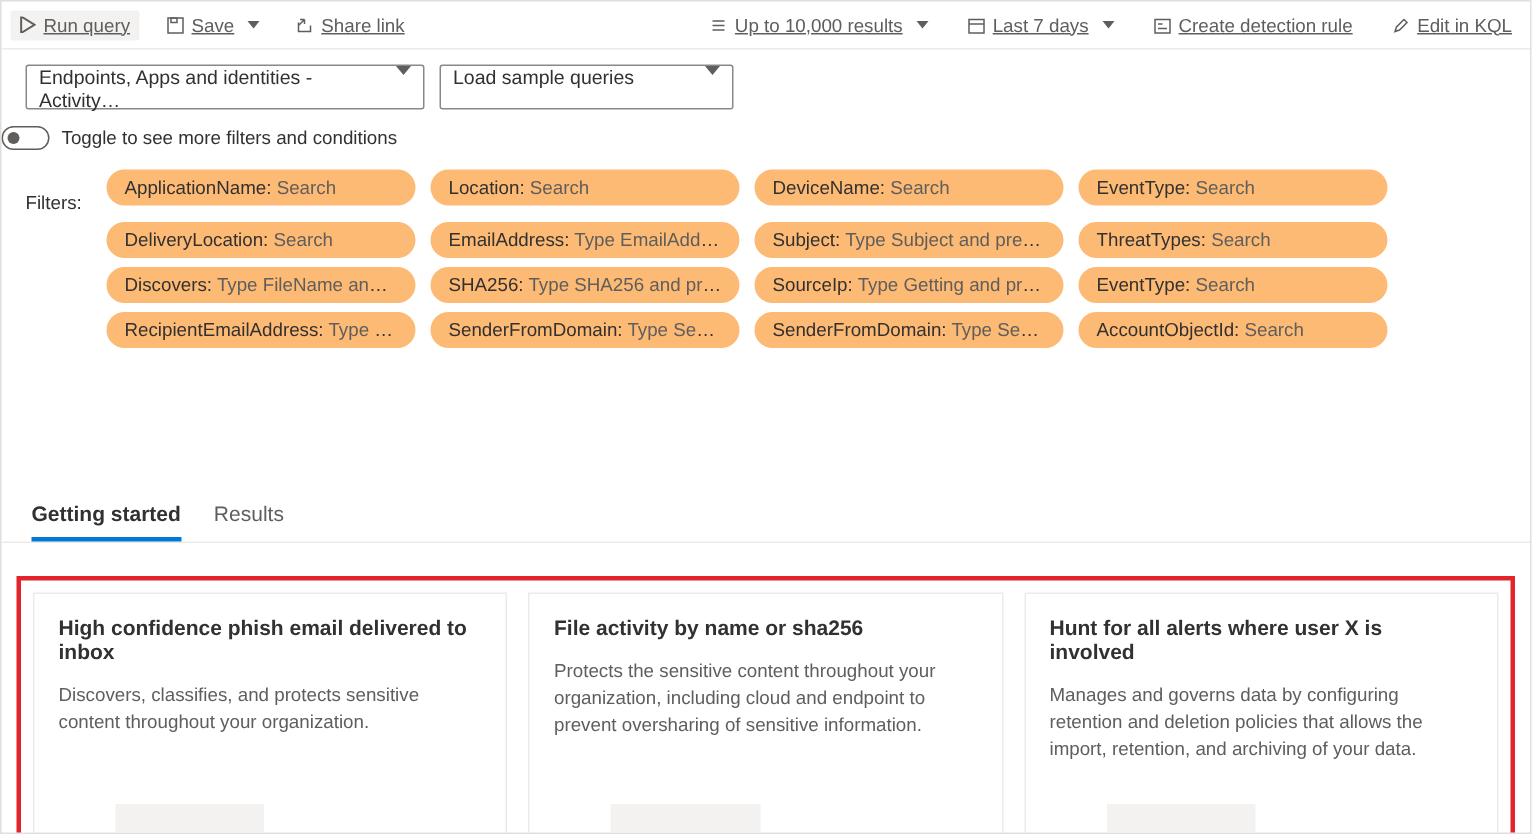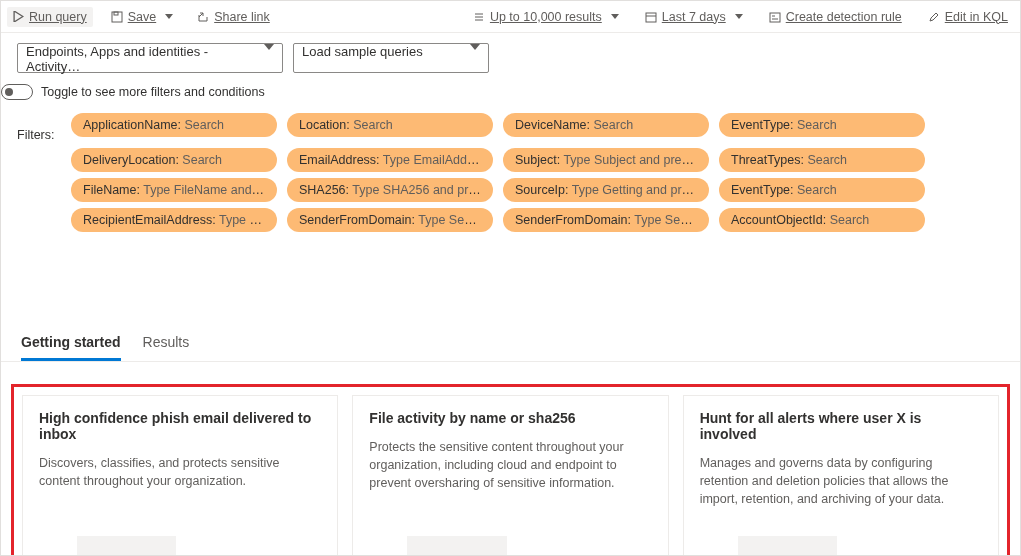--- a/index.html
+++ b/index.html
@@ -155,21 +155,21 @@
       <div class="pill"><span class="k">ApplicationName: </span><span class="v">Search</span></div>
       <div class="pill"><span class="k">Location: </span><span class="v">Search</span></div>
       <div class="pill"><span class="k">DeviceName: </span><span class="v">Search</span></div>
       <div class="pill"><span class="k">EventType: </span><span class="v">Search</span></div>
       <div class="filters-label"></div>
       <div class="pill"><span class="k">DeliveryLocation: </span><span class="v">Search</span></div>
       <div class="pill"><span class="k">EmailAddress: </span><span class="v">Type EmailAddres…</span></div>
       <div class="pill"><span class="k">Subject: </span><span class="v">Type Subject and press …</span></div>
       <div class="pill"><span class="k">ThreatTypes: </span><span class="v">Search</span></div>
       <div class="filters-label"></div>
-      <div class="pill"><span class="k">FileName: </span><span class="v">Type FileName and pr…</span></div>
+      <div class="pill"><span class="k">Discovers: </span><span class="v">Type FileName and pr…</span></div>
       <div class="pill"><span class="k">SHA256: </span><span class="v">Type SHA256 and pres…</span></div>
       <div class="pill"><span class="k">SourceIp: </span><span class="v">Type Getting and pre…</span></div>
       <div class="pill"><span class="k">EventType: </span><span class="v">Search</span></div>
       <div class="filters-label"></div>
       <div class="pill"><span class="k">RecipientEmailAddress: </span><span class="v">Type Rec…</span></div>
       <div class="pill"><span class="k">SenderFromDomain: </span><span class="v">Type Send…</span></div>
       <div class="pill"><span class="k">SenderFromDomain: </span><span class="v">Type Sende…</span></div>
       <div class="pill"><span class="k">AccountObjectId: </span><span class="v">Search</span></div>
     </div>
 </div>

